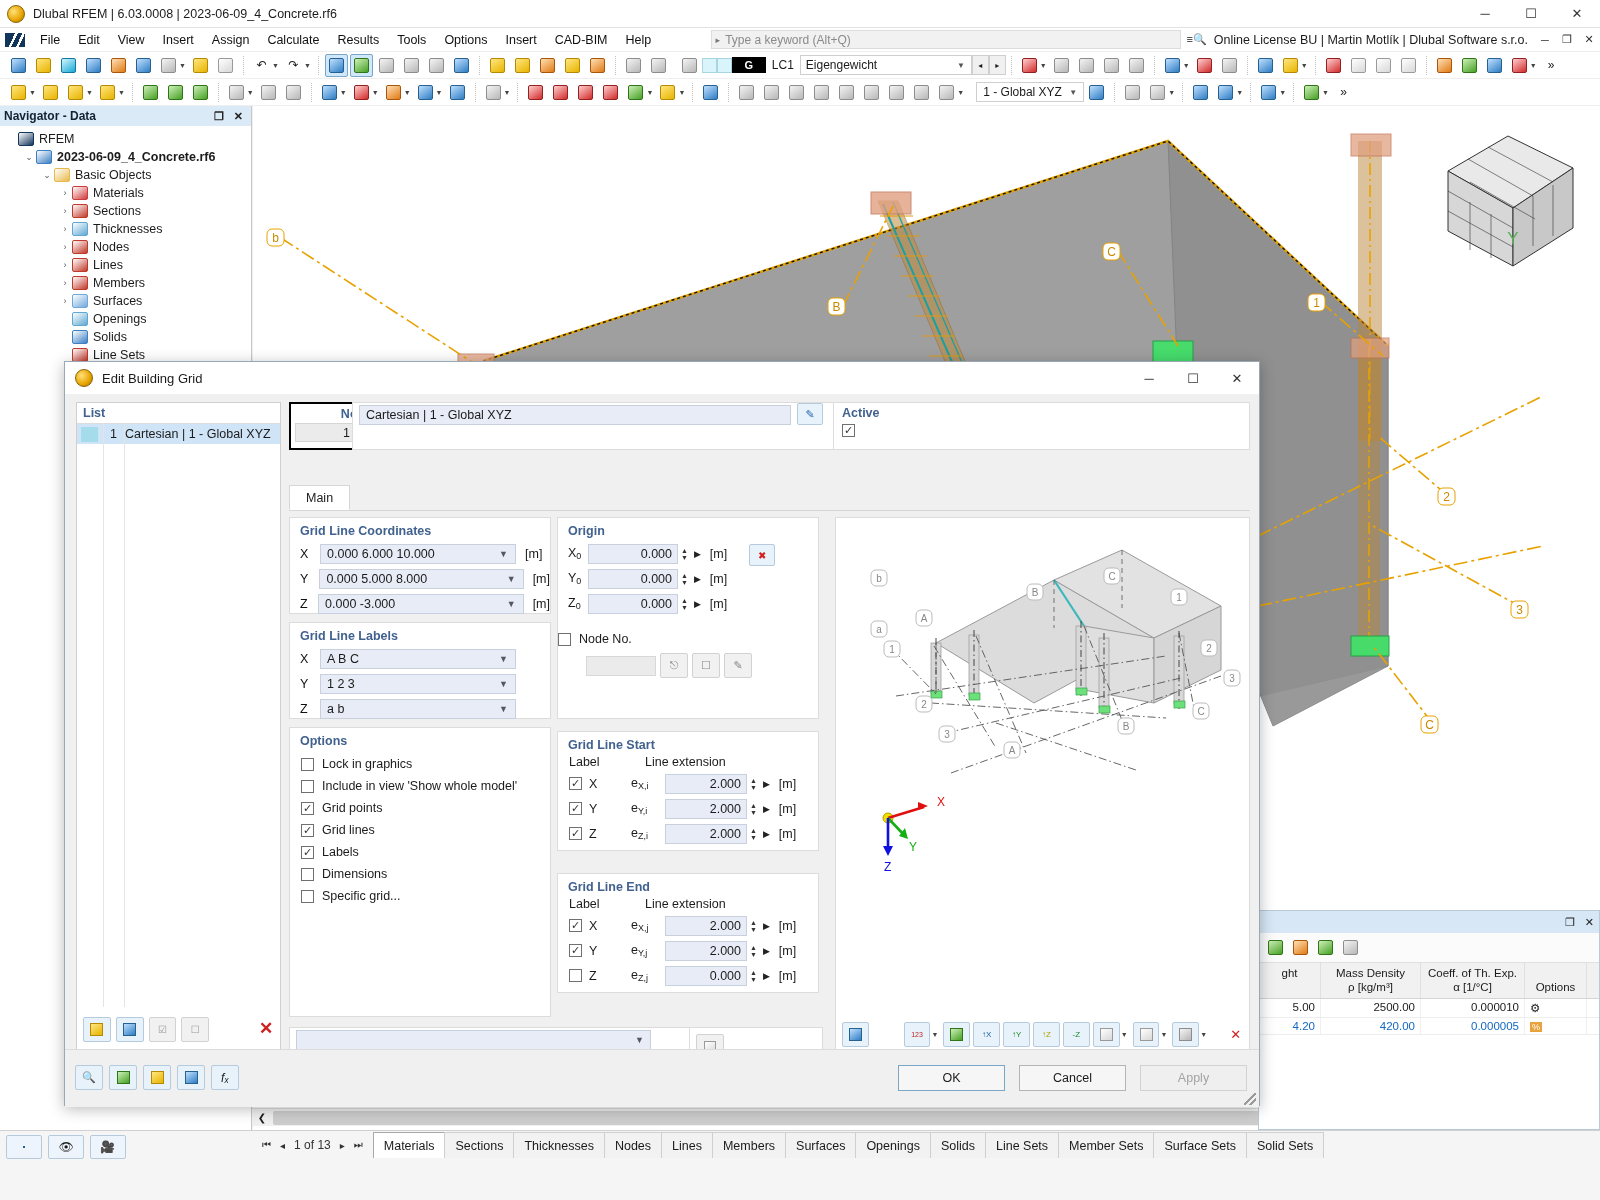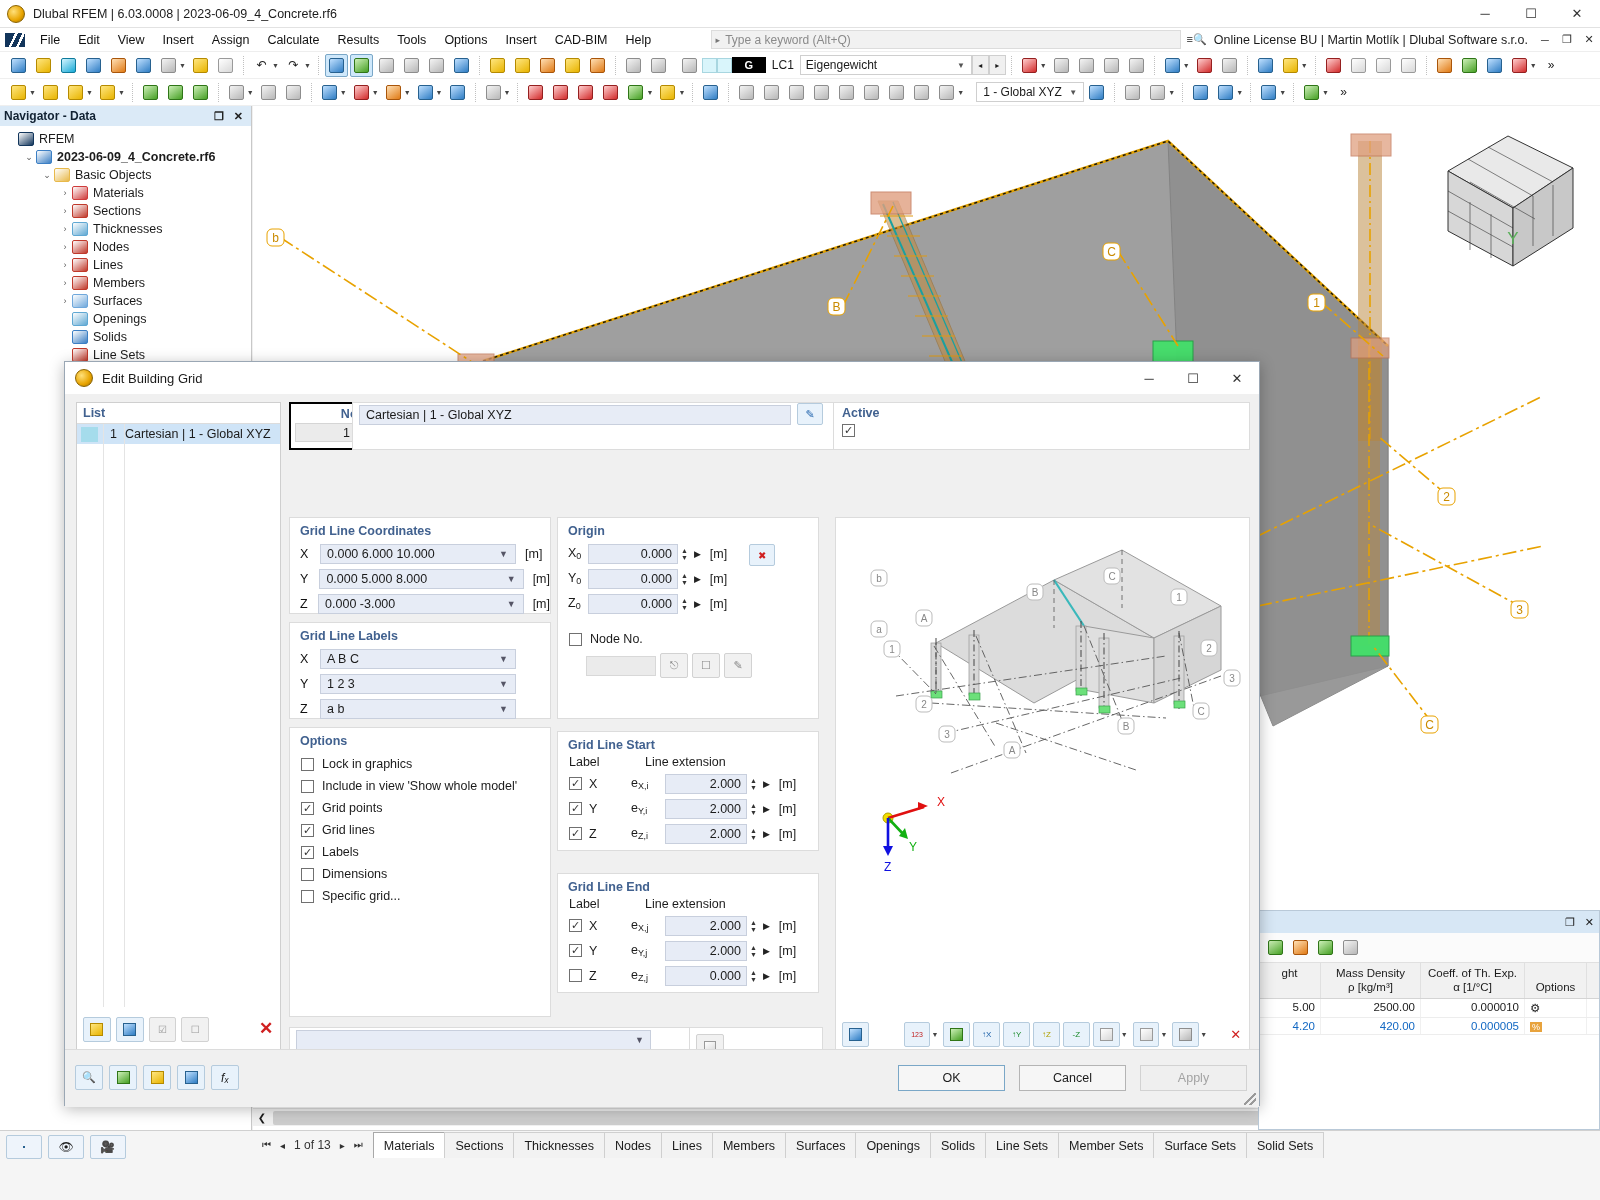--- a/index.html
+++ b/index.html
@@ -953,20 +953,23 @@
 
       <div class="activefield">
         <div class="lab" style="padding:3px 0 0 8px; font-weight:bold; color:#41618f; font-size:12.5px;">Active</div>
         <div style="padding:3px 0 0 8px;">
           <span class="cb">
               <span class="tick">✓</span>
             </span>
         </div>
       </div>
 
+      <div class="tabstrip">
+        <div class="dtab">Main</div>
+      </div>
 
       <div class="section" style="left:224px; top:123px; width:262px; height:97px;">
         <div class="grp-title" style="padding:6px 0 3px 10px;">Grid Line Coordinates</div>
         <div id="glc-rows" style="padding-left:10px;">
             <div class="row">
               <span class="rlabel">X</span>
               <div class="combo" style="width: 196px; align-items: center;">
                 <span>0.000 6.000 10.000</span>
                 <span class="cv">▼</span>
               </div>
@@ -1090,21 +1093,21 @@
                   <span>▼</span>
                 </span>
                 <span class="playarrow">▶</span>
                 <span class="unit">[m]</span>
               </div>
             </div>
           <div class="sqbtn" style="margin:3px 0 0 22px; width:26px; height:22px;">
             <span style="font-size:10px;color:#d02020;">✖</span>
           </div>
         </div>
-        <div class="cbrow" style="padding-left:11px; margin-top:12px;">
+        <div class="cbrow" style="margin-top:12px;">
           <span class="cb"></span>
           <span>Node No.</span>
         </div>
         <div style="display:flex; align-items:center; padding-left:28px; gap:4px; margin-top:3px;">
           <div style="width:70px;height:20px;background:#ebebeb;border:1px solid #d8d8d8;"></div>
           <div class="sqbtn flat" style="color:#8a8a8a;font-size:11px;">⎋</div>
           <div class="sqbtn flat" style="color:#8a8a8a;font-size:11px;">☐</div>
           <div class="sqbtn flat" style="color:#8a8a8a;font-size:11px;">✎</div>
         </div>
       </div>

